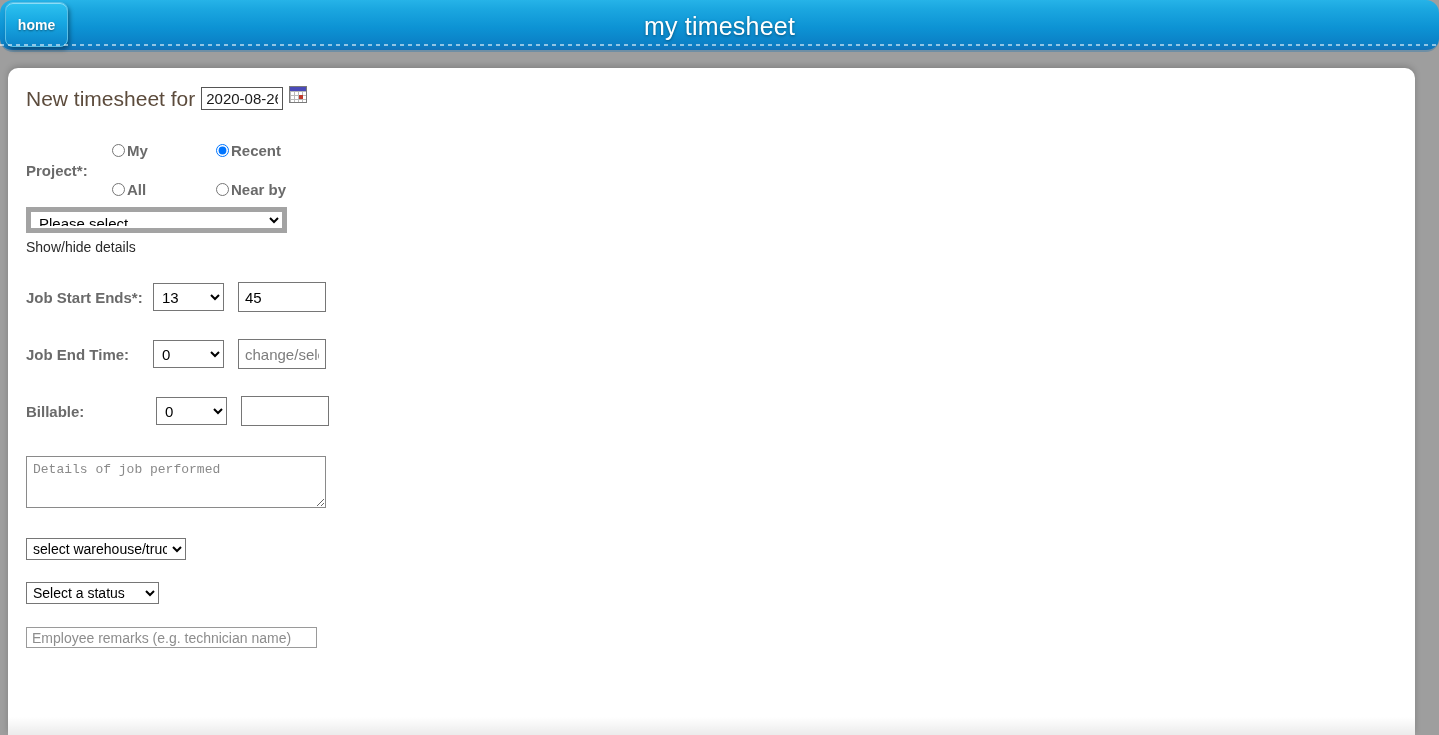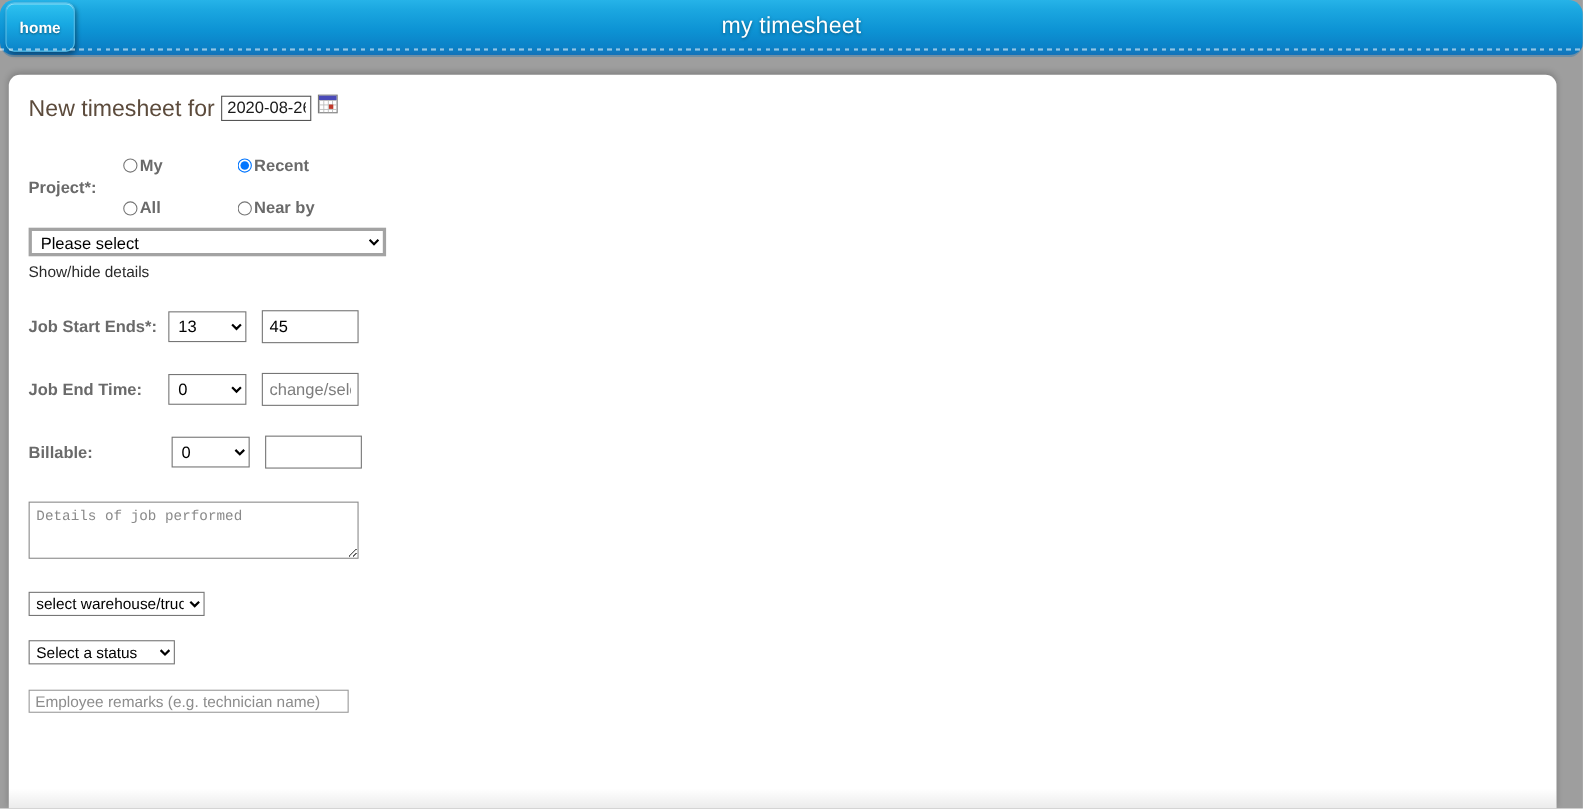--- a/index.html
+++ b/index.html
@@ -52,21 +52,21 @@
     text-shadow: 0 1px 2px rgba(0,0,0,.45);
     box-sizing: border-box;
     cursor: pointer;
   }
   .page-title {
     position: absolute;
     left: 0; right: 0;
     top: 12px;
     text-align: center;
     color: #ffffff;
-    font-size: 21px;
+    font-size: 25px;
     letter-spacing: .2px;
     text-shadow: 0 1px 3px rgba(0,0,0,.4);
   }
 
   
   .panel-wrap {
     padding: 16px 24px 0 8px;
     height: 683px;
     box-sizing: border-box;
   }
@@ -171,25 +171,25 @@
     display: flex;
     align-items: center;
     font-weight: bold;
     font-size: 15px;
     color: #6a6a6a;
     cursor: pointer;
   }
   .radio-opt input { margin: 0 2px 0 0; }
 
   .select-main {
-    width: 325px;
+    width: 261px;
     font-size: 15px;
     font-family: "Liberation Sans", sans-serif;
     padding: 2px 4px;
-    border: 3px solid #a3a3a3;
+    border: 5px solid #a3a3a3;
     background: #fff;
     box-sizing: border-box;
     height: 26px;
   }
   .showhide {
     font-size: 14px;
     color: #2a2a2a;
     margin-top: 6px;
     cursor: pointer;
   }

